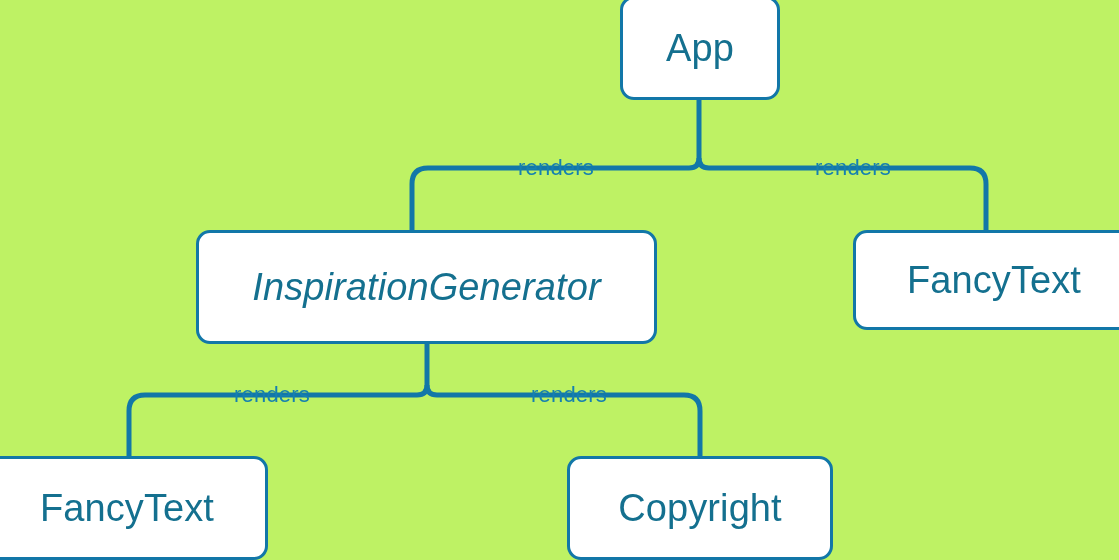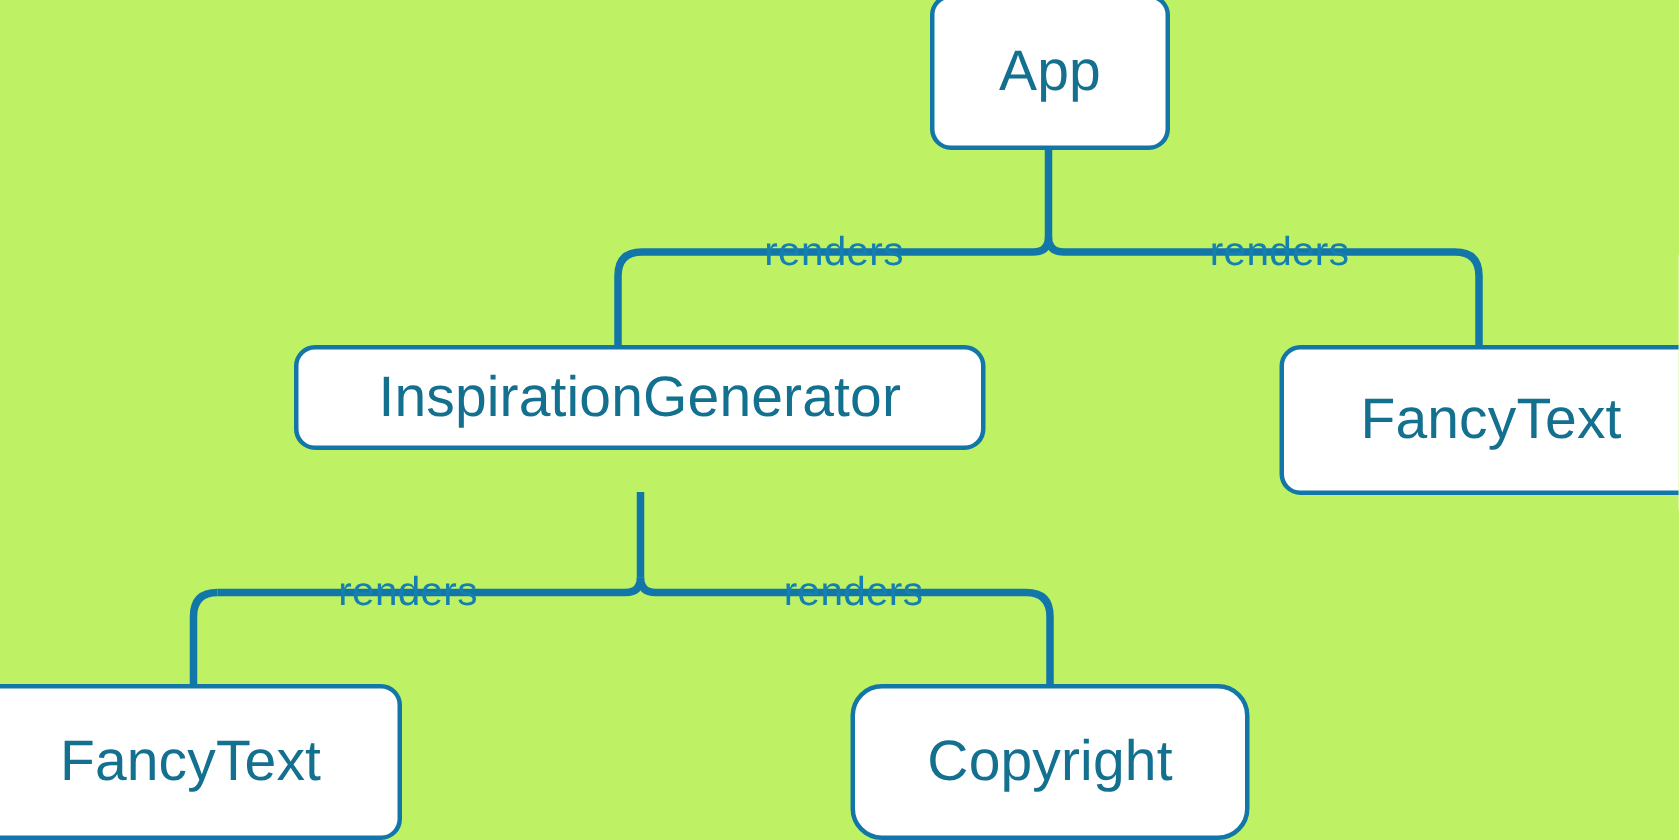--- a/index.html
+++ b/index.html
@@ -42,34 +42,34 @@
     white-space: nowrap;
   }
   .node-label {
     color: #14708f;
     line-height: 1;
   }
   .edge-label {
     position: absolute;
     color: #1580b0;
     font-family: "Liberation Sans", sans-serif;
-    font-size: 27px;
+    font-size: 22px;
     font-weight: 400;
     line-height: 1;
     white-space: nowrap;
     transform: translate(-50%, -50%);
     letter-spacing: 0.2px;
   }
 
   
   #node-app          { left: 620px; top: -4px;  width: 160px; height: 104px; font-size: 38px; }
-  #node-inspiration  { left: 196px; top: 230px; width: 461px; height: 70px;  font-size: 38px; }
+  #node-inspiration  { left: 196px; top: 230px; width: 461px; height: 114px;  font-size: 38px; font-style: italic; }
   #node-fancytext-right { left: 853px; top: 230px; width: 282px; height: 100px; font-size: 38px; }
   #node-fancytext-left  { left: -14px; top: 456px; width: 282px; height: 104px; font-size: 38px; }
-  #node-copyright       { left: 567px; top: 456px; width: 266px; height: 104px; font-size: 38px; border-radius: 21px; }
+  #node-copyright       { left: 567px; top: 456px; width: 266px; height: 104px; font-size: 38px; }
 
   
   #edge-label-app-inspiration   { left: 556px; top: 168px; }
   #edge-label-app-fancytext     { left: 853px; top: 168px; }
   #edge-label-ig-fancytext      { left: 272px; top: 395px; }
   #edge-label-ig-copyright      { left: 569px; top: 395px; }
 </style>
 </head>
 <body>
 

